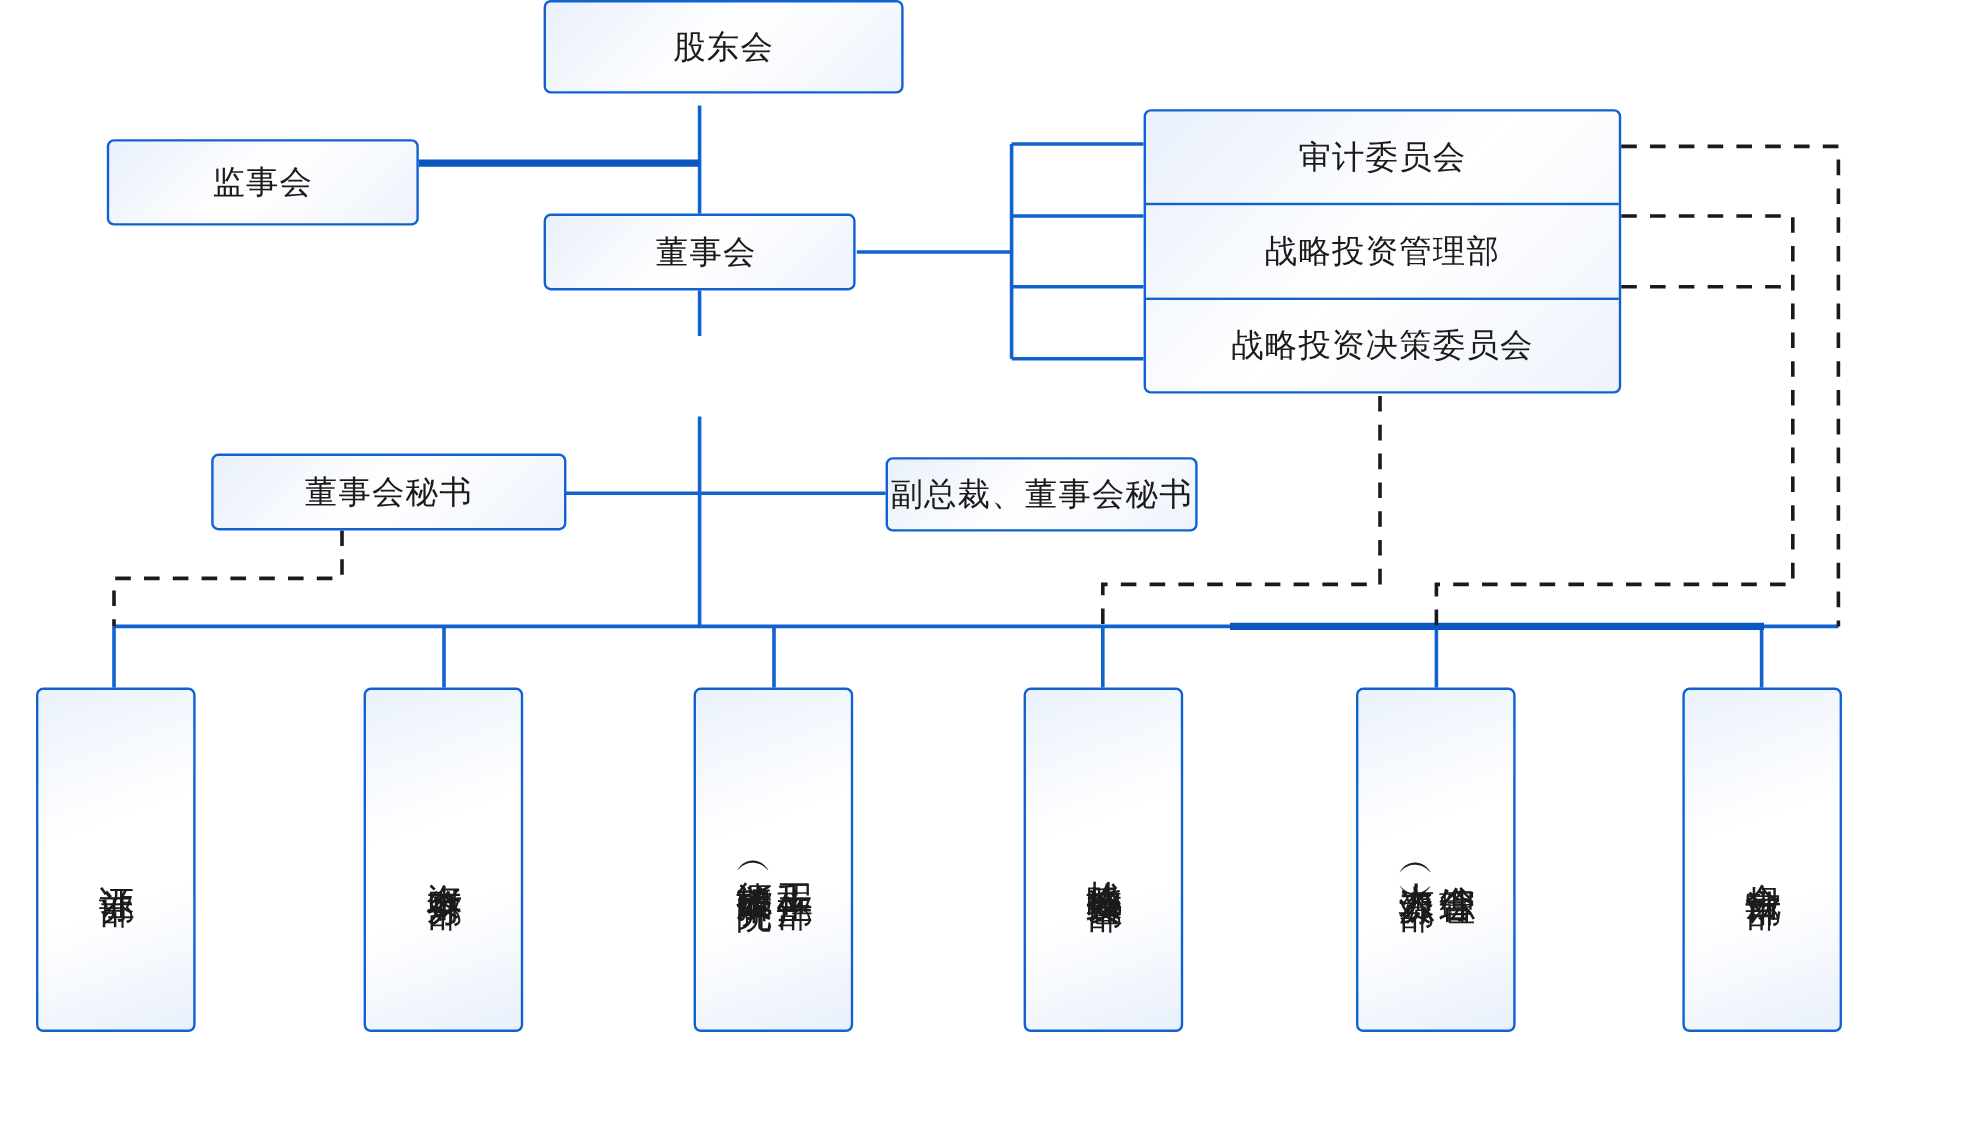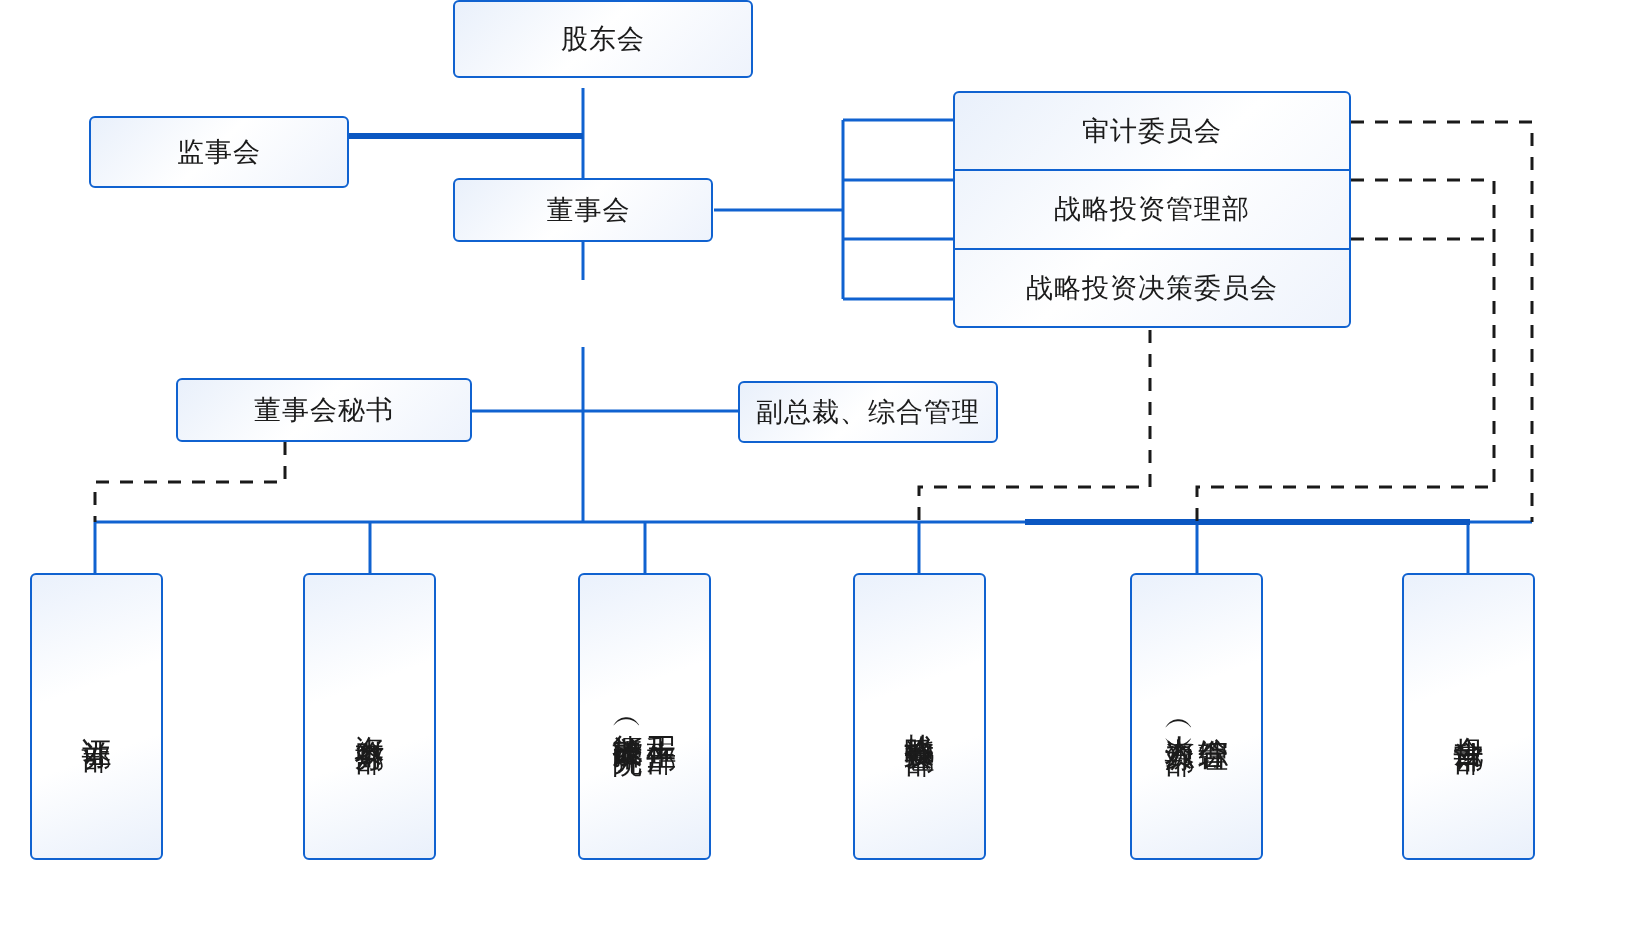--- a/index.html
+++ b/index.html
@@ -140,21 +140,21 @@
     <div class="committee-row">
       <span>战略投资决策委员会</span>
     </div>
   </div>
 
   <div class="node" style="left:156px;top:378px;width:296px;height:64px;margin-left:20px;">
     <span>董事会秘书</span>
   </div>
 
   <div class="node" style="left:738px;top:381px;width:260px;height:62px;">
-    <span>副总裁、综合管理</span>
+    <span>副总裁、董事会秘书</span>
   </div>
 
   <div class="dept" style="left:30px;top:573px;width:133px;height:287px;">
     <span class="vcol">证券部</span>
   </div>
 
   <div class="dept" style="left:303px;top:573px;width:133px;height:287px;">
     <span class="vcol">资本财务部</span>
   </div>
 

